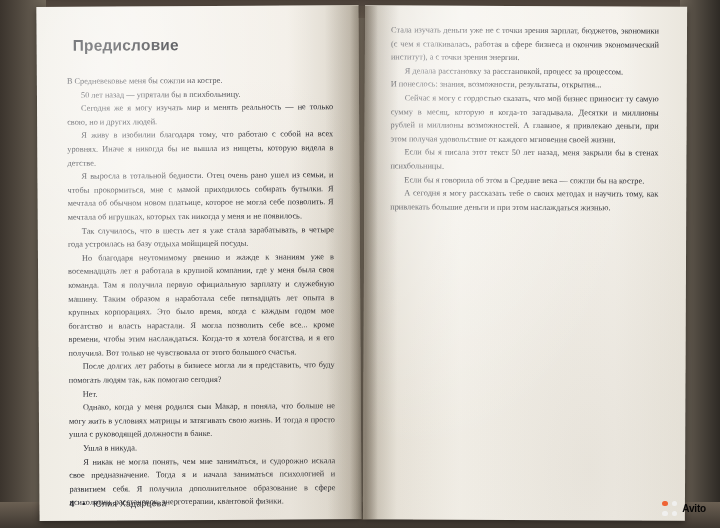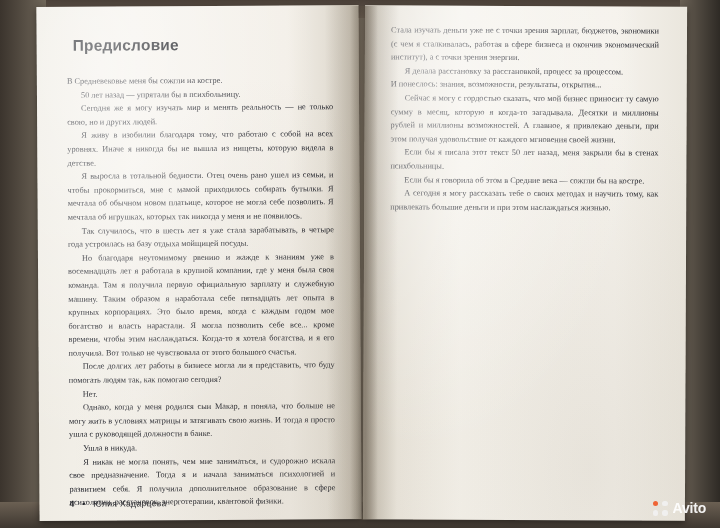--- a/index.html
+++ b/index.html
@@ -169,23 +169,23 @@
     width: 5.4px; height: 5.4px;
     border-radius: 50%;
     background: #f2f2f2;
   }
   .wm-icon i.d1 { left: 0; top: 0; background: #f05a28; }
   .wm-icon i.d2 { right: 0; top: 0; background: #f2f2f2; }
   .wm-icon i.d3 { left: 0; bottom: 0; background: #f2f2f2; }
   .wm-icon i.d4 { right: 0; bottom: 0; background: #f2f2f2; }
   .wm-text {
     font-family: "Liberation Sans", sans-serif;
-    font-size: 14px;
+    font-size: 10px;
     font-weight: bold;
-    color: #ffffff;
+    color: #000000;
     letter-spacing: -0.2px;
   }
 </style>
 </head>
 <body>
 
 <div class="photo">
   <div class="bg-top"></div>
   <div class="bg-left"></div>
   <div class="bg-right"></div>

